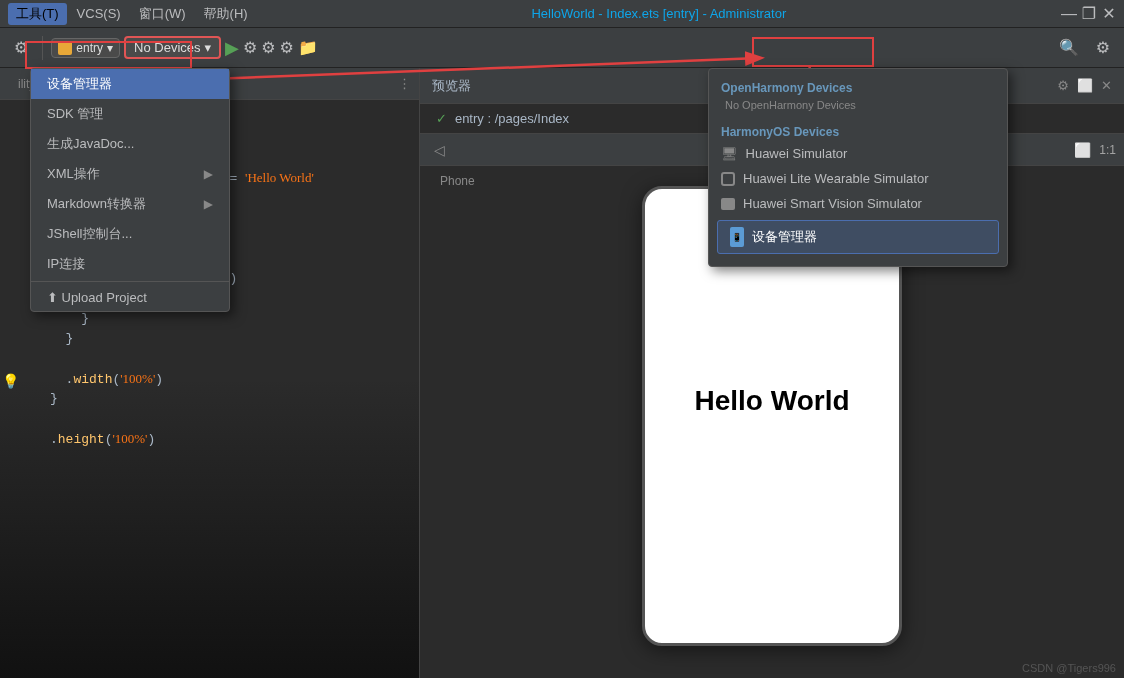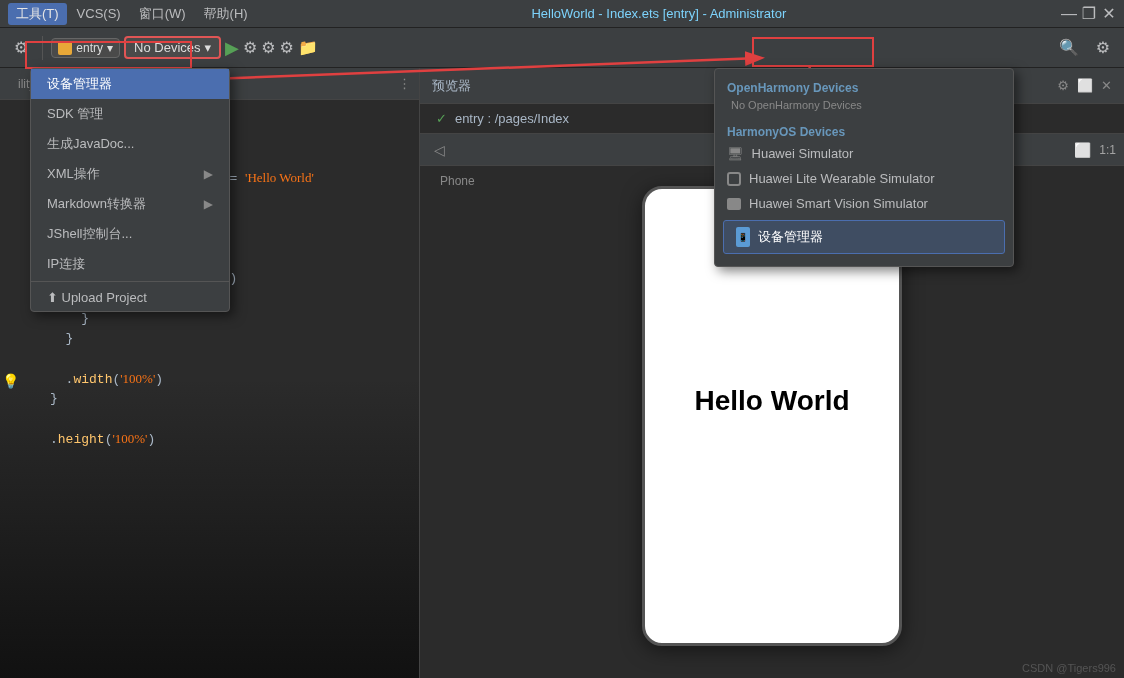--- a/index.html
+++ b/index.html
@@ -31,26 +31,26 @@
     .menu-item {
       padding: 2px 8px;
       cursor: pointer;
       border-radius: 3px;
       color: #bbbcbe;
       font-size: 13px;
       position: relative;
     }
     .menu-item:hover, .menu-item.active {
       background: #4b6eaf;
-      color: #e5e5e5;
+      color: #000000;
     }
     .title-bar-title {
       flex: 1;
       text-align: center;
-      color: #7dd3fc;
+      color: #0ea5e9;
       font-size: 13px;
     }
     .title-bar-controls {
       display: flex;
       gap: 6px;
       align-items: center;
     }
     .win-btn {
       width: 14px;
       height: 14px;
@@ -270,21 +270,21 @@
       border-top: 1px solid #555;
       margin-top: 2px;
       padding-top: 8px;
     }
     .dropdown-arrow { font-size: 12px; color: #888; }
 
     
     .devices-dropdown {
       position: absolute;
       top: 68px;
-      right: 110px;
+      right: 116px;
       background: #3c3f41;
       border: 1px solid #555;
       border-radius: 4px;
       width: 300px;
       z-index: 100;
       box-shadow: 4px 4px 12px rgba(0,0,0,0.5);
       padding: 8px 0;
     }
     .devices-section-title {
       color: #6897bb;

